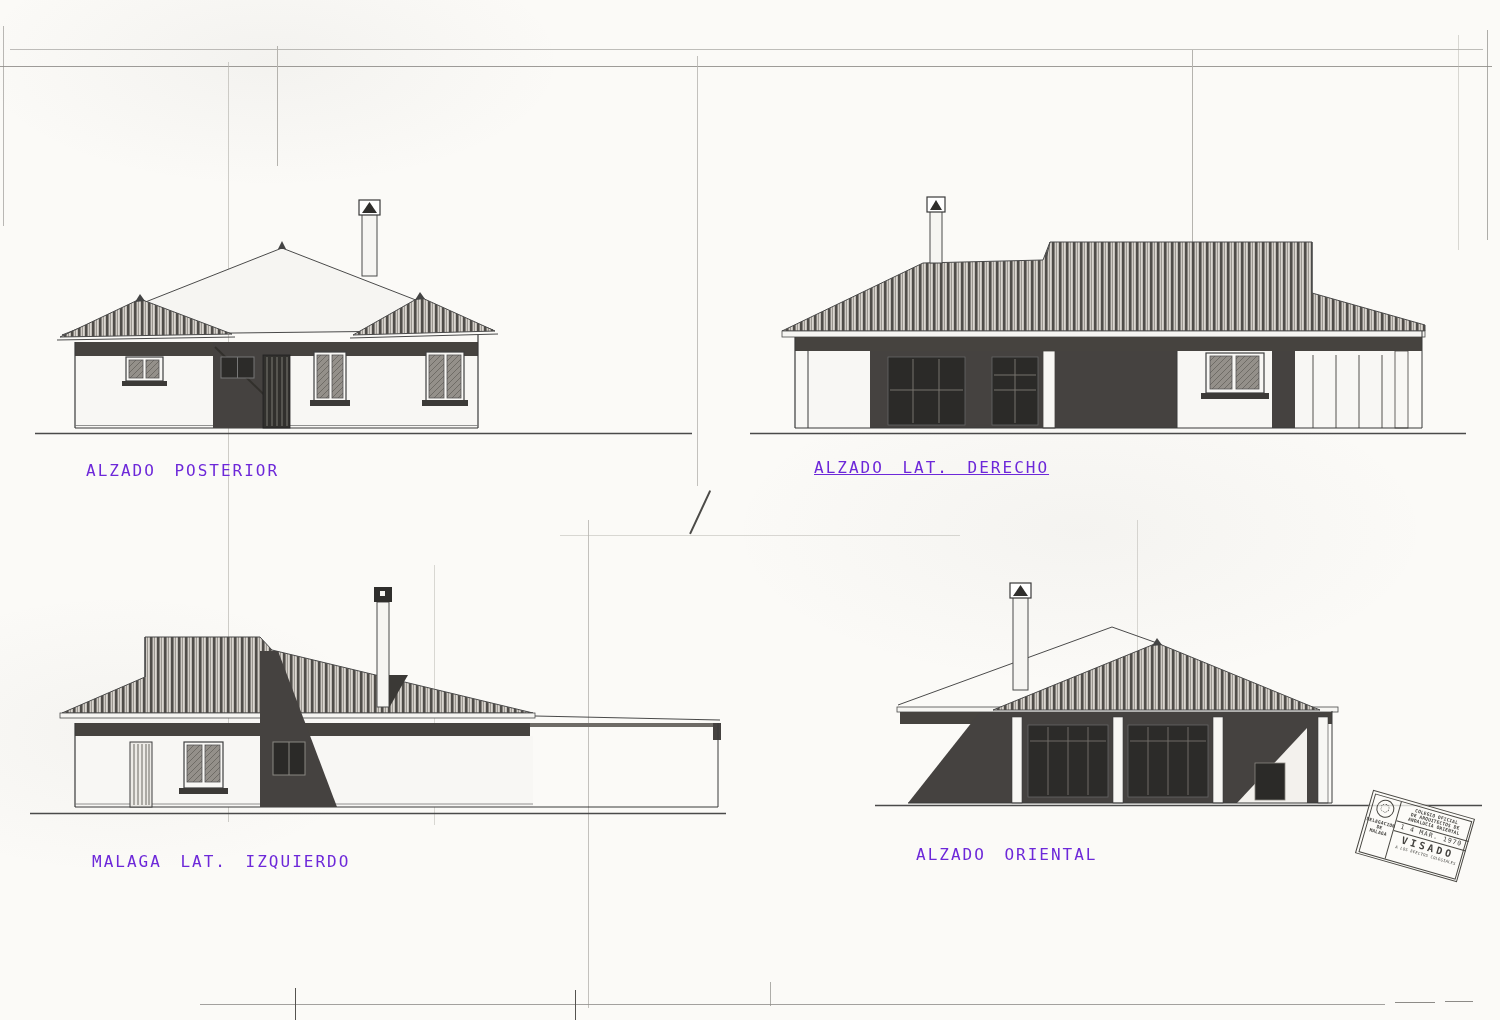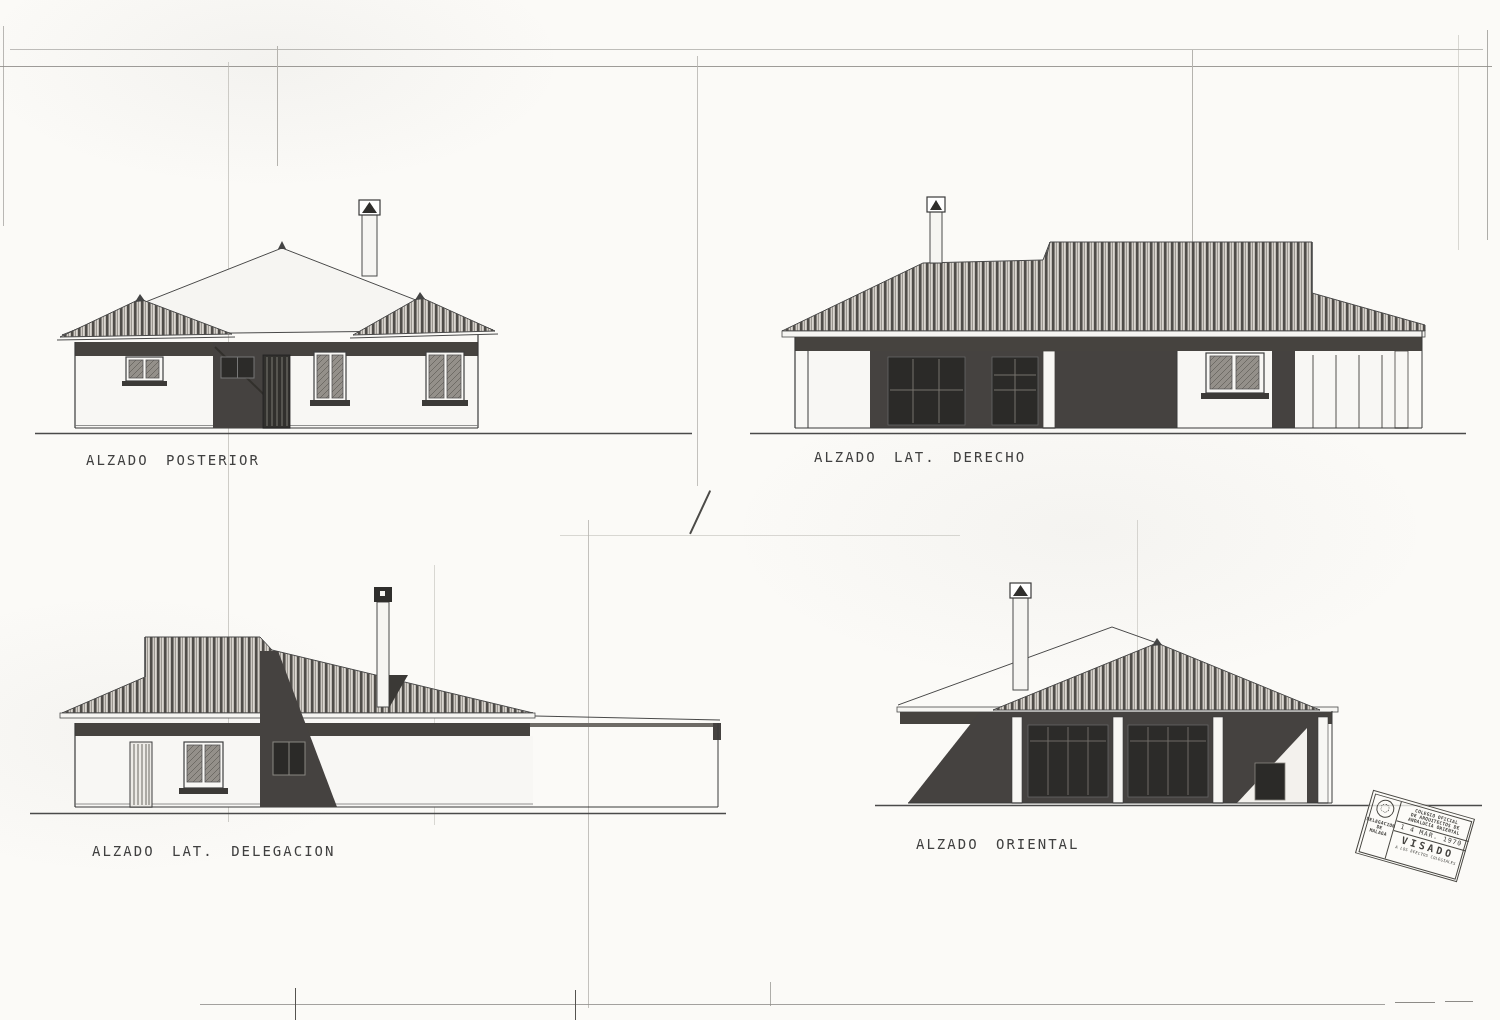--- a/index.html
+++ b/index.html
@@ -15,22 +15,22 @@
     background:
       radial-gradient(420px 180px at 18% 6%, rgba(120,120,115,.06), transparent 70%),
       radial-gradient(500px 220px at 72% 52%, rgba(120,120,115,.05), transparent 70%),
       radial-gradient(380px 200px at 8% 72%, rgba(120,120,115,.05), transparent 70%);
   }
   .hline,.vline{position:absolute;background:#8d8b87;}
   .hline{height:1px;}
   .vline{width:1px;}
   .crease{background:#b5b3ae;}
   .label{
-    position:absolute;font-size:14px;letter-spacing:2px;word-spacing:7px;
-    color:#404040;white-space:nowrap;
+    position:absolute;font-size:16px;letter-spacing:2px;word-spacing:7px;
+    color:#6d28d9;white-space:nowrap;margin-top:9px;
   }
   .figure{position:absolute;}
   svg{display:block;}
   
   .stamp{
     position:absolute;left:1362px;top:803px;width:106px;height:66px;
     transform:rotate(16deg);transform-origin:center;
     color:#33312e;opacity:.92;
   }
   .stamp .outer{
@@ -200,21 +200,21 @@
       <rect x="545" y="166" width="113" height="77" fill="#f8f7f4"></rect>
       <line x1="563" y1="170" x2="563" y2="243" stroke="#55524e" stroke-width="1"></line>
       <line x1="586" y1="170" x2="586" y2="243" stroke="#55524e" stroke-width="1"></line>
       <line x1="609" y1="170" x2="609" y2="243" stroke="#55524e" stroke-width="1"></line>
       <line x1="632" y1="170" x2="632" y2="243" stroke="#55524e" stroke-width="1"></line>
       <rect x="645" y="166" width="13" height="77" fill="#f8f7f4" stroke="#44423f" stroke-width=".8"></rect>
       <line x1="672" y1="146" x2="672" y2="243" stroke="#3a3a3a" stroke-width="1"></line>
       <line x1="45" y1="243" x2="672" y2="243" stroke="#3a3a3a" stroke-width="1.2"></line>
     </svg>
   </div>
-  <div class="label" style="left:814px;top:449px;">ALZADO LAT. DERECHO</div>
+  <div class="label" style="left:814px;top:449px;text-decoration:underline;">ALZADO LAT. DERECHO</div>
 
   <div class="figure" style="left:30px;top:555px;">
     <svg width="700" height="280" viewBox="0 0 700 280">
       <line x1="0" y1="258.5" x2="696" y2="258.5" stroke="#4a4a4a" stroke-width="1.5"></line>
 
       <polygon points="32,158 115,122 115,82 230,82 242,95 503,158" fill="url(#roofStripes)" stroke="#4a4a4a" stroke-width="1"></polygon>
       <line x1="115" y1="82" x2="115" y2="122" stroke="#4a4a4a" stroke-width="1.2"></line>
       <rect x="30" y="158" width="475" height="5" fill="#f6f5f2" stroke="#4a4a4a" stroke-width=".8"></rect>
       <line x1="505" y1="161" x2="690" y2="165" stroke="#4a4a4a" stroke-width="1.2"></line>
 
@@ -244,21 +244,21 @@
       <rect x="149" y="233" width="49" height="6" fill="#3c3a37"></rect>
 
       <polygon points="230,96 248,96 307,252 230,252" fill="#454240"></polygon>
       <rect x="243" y="187" width="32" height="33" fill="#2b2a28" stroke="#8a8781" stroke-width="1"></rect>
       <line x1="259" y1="187" x2="259" y2="220" stroke="#8a8781" stroke-width="1"></line>
 
       <rect x="683" y="168" width="8" height="17" fill="#454240"></rect>
       <line x1="688" y1="168" x2="688" y2="252" stroke="#3a3a3a" stroke-width="1"></line>
     </svg>
   </div>
-  <div class="label" style="left:92px;top:843px;">ALZADO LAT. DELEGACION</div>
+  <div class="label" style="left:92px;top:843px;">MALAGA LAT. IZQUIERDO</div>
 
   <div class="figure" style="left:870px;top:555px;">
     <svg width="620" height="280" viewBox="0 0 620 280">
       <line x1="5" y1="250.5" x2="612" y2="250.5" stroke="#4a4a4a" stroke-width="1.5"></line>
 
       <path d="M28,150 L242,72 L287,88" fill="none" stroke="#4a4a4a" stroke-width="1"></path>
 
       <rect x="27" y="152" width="441" height="5" fill="#f6f5f2" stroke="#4a4a4a" stroke-width=".8"></rect>
 
       <polygon points="123,155 287,88 450,155" fill="url(#roofStripes)" stroke="#4a4a4a" stroke-width="1"></polygon>

